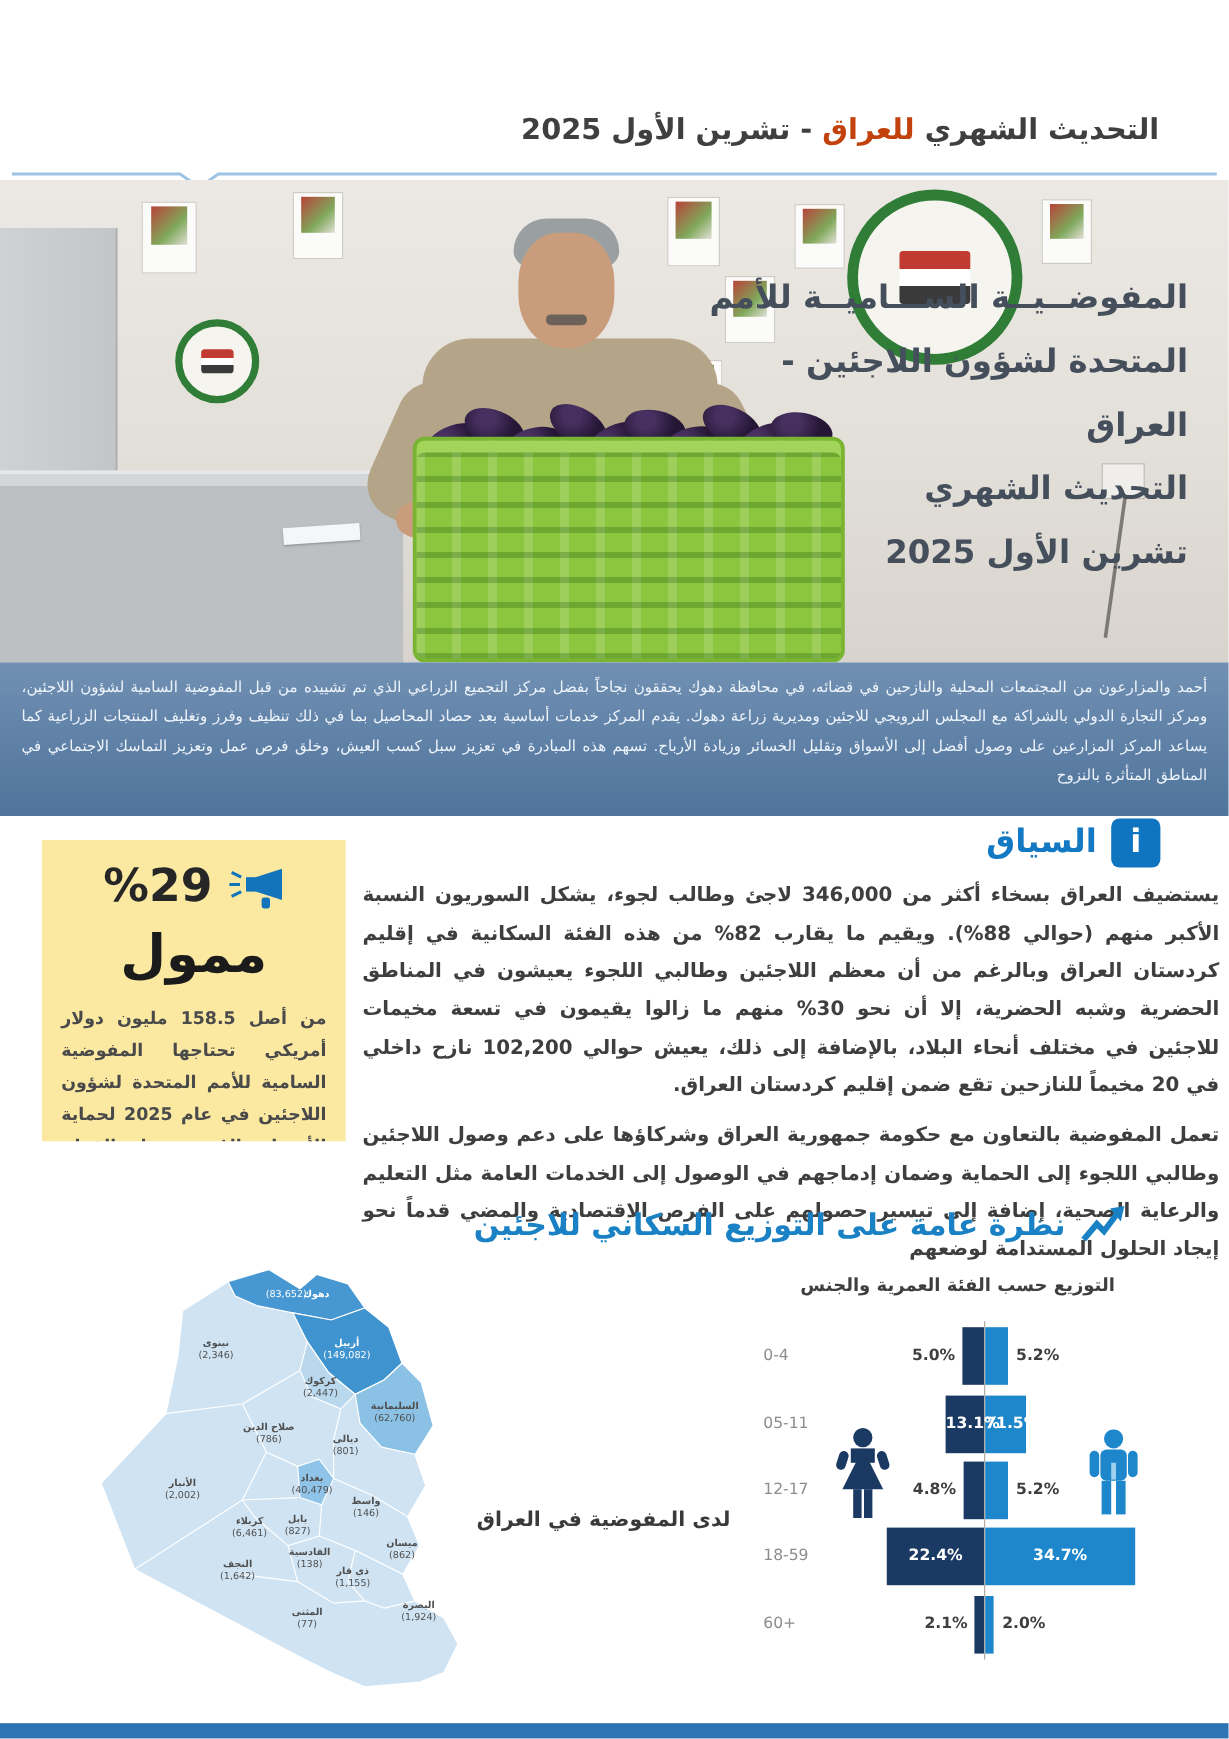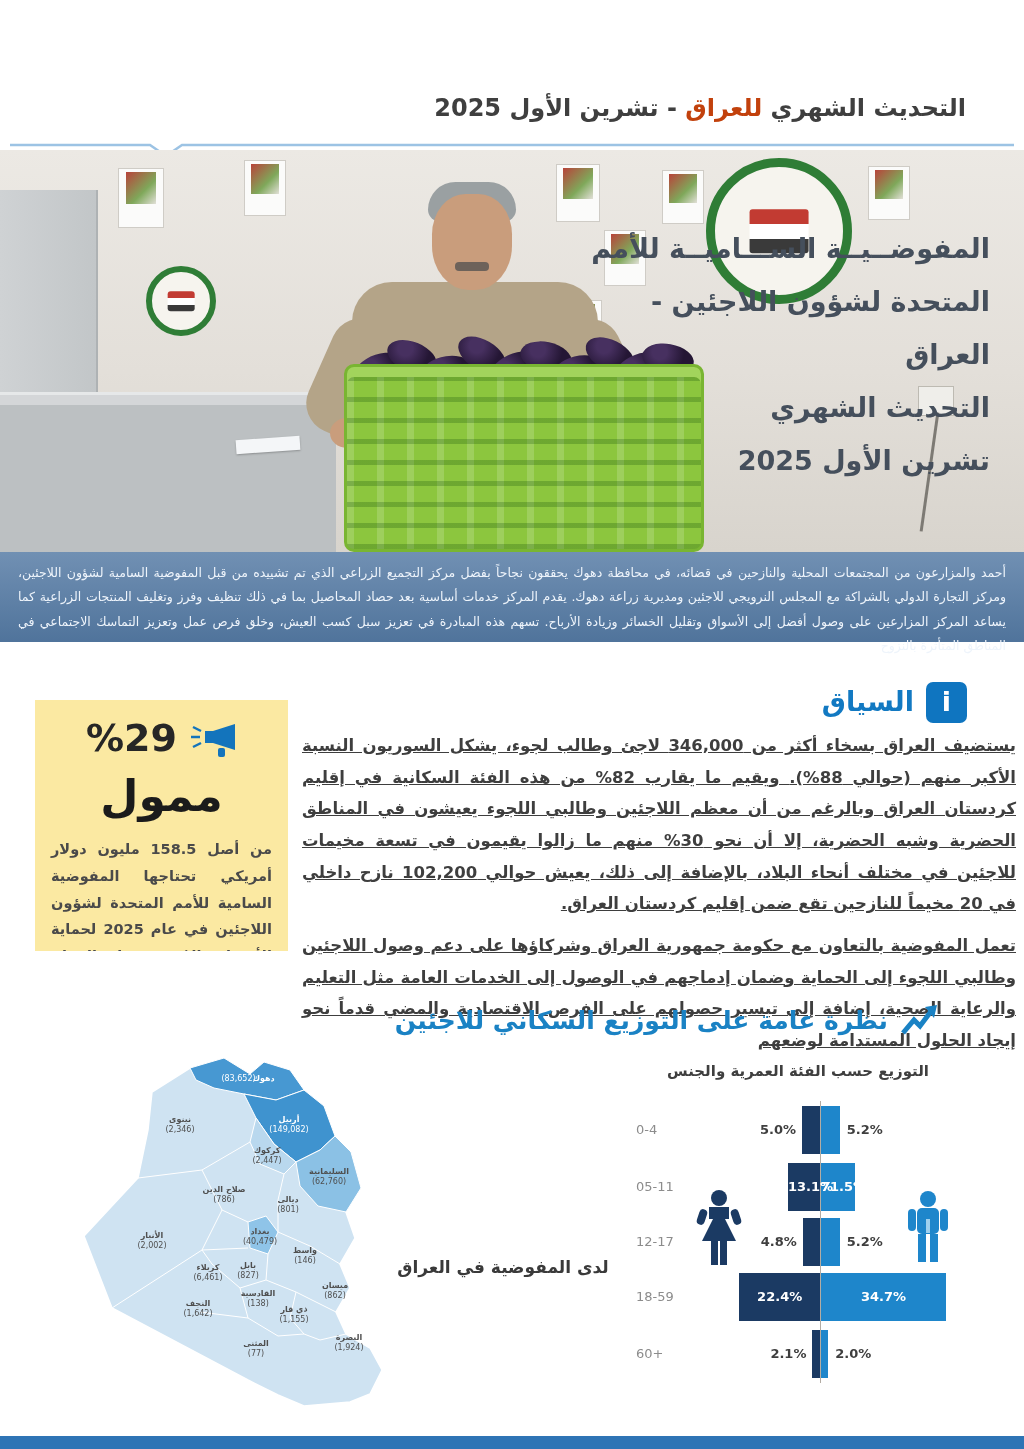--- a/index.html
+++ b/index.html
@@ -36,31 +36,31 @@
           background-image:repeating-linear-gradient(0deg,rgba(0,60,0,.22) 0 5px,transparent 5px 21px),
                            repeating-linear-gradient(90deg,rgba(255,255,255,.16) 0 7px,transparent 7px 30px);
           border:3px solid #79b532;box-shadow:inset 0 10px 0 #a2d45c;}
   .egg{position:absolute;width:52px;height:30px;background:radial-gradient(circle at 32% 32%,#473060 0 18%,#241634 60%);border-radius:50%;}
   #hero-overlay-title{right:34px;top:72px;width:430px;direction:rtl;text-align:right;color:#454f5c;font-weight:800;
                       font-size:27px;line-height:53px;}
   #socket{left:918px;top:236px;width:34px;height:28px;background:#efeeea;border:1px solid #bdbab2;}
   #cable{left:928px;top:262px;width:3px;height:120px;background:#7d7a74;transform:rotate(8deg);}
 
   
-  #photo-caption{top:552px;left:0;width:1024px;height:90px;
+  #photo-caption{top:552px;left:0;width:1024px;height:128px;
      background:linear-gradient(180deg,rgba(105,138,175,.95) 0%,rgba(74,111,152,.97) 100%);
      color:#eef4fb;direction:rtl;text-align:justify;font-size:12.5px;line-height:1.95;
      padding:9px 18px 0 18px;box-sizing:border-box;}
 
   
   #info-icon{left:926px;top:682px;width:41px;height:41px;background:#0f75c0;border-radius:7px;color:#ffffff;
              font-size:27px;font-weight:800;text-align:center;line-height:40px;}
   #context-heading{right:110px;top:686px;direction:rtl;color:#1279c2;font-size:27px;font-weight:800;}
   #context-text{left:302px;top:730px;width:714px;direction:rtl;text-align:justify;color:#3e3e3e;
-                font-size:16.5px;line-height:1.92;font-weight:600;text-decoration:underline;}
+                font-size:16.5px;line-height:1.92;font-weight:600;}
   #context-text .lead{font-weight:800;}
   #context-text p{margin:0 0 10px 0;}
 
   
   #funding-box{left:35px;top:700px;width:253px;height:251px;background:#fbe9a2;box-sizing:border-box;
                padding:16px 16px 0 16px;direction:rtl;overflow:hidden;}
   #funding-head{display:flex;align-items:center;justify-content:center;gap:14px;direction:rtl;}
   #funding-percent{font-size:38px;font-weight:800;color:#262626;direction:ltr;}
   #funding-label{text-align:center;font-size:44px;font-weight:800;color:#1b1b1b;margin-top:14px;line-height:1;}
   #funding-body{margin-top:18px;font-size:14.5px;font-weight:700;color:#4a4a4a;text-align:justify;line-height:1.85;}

